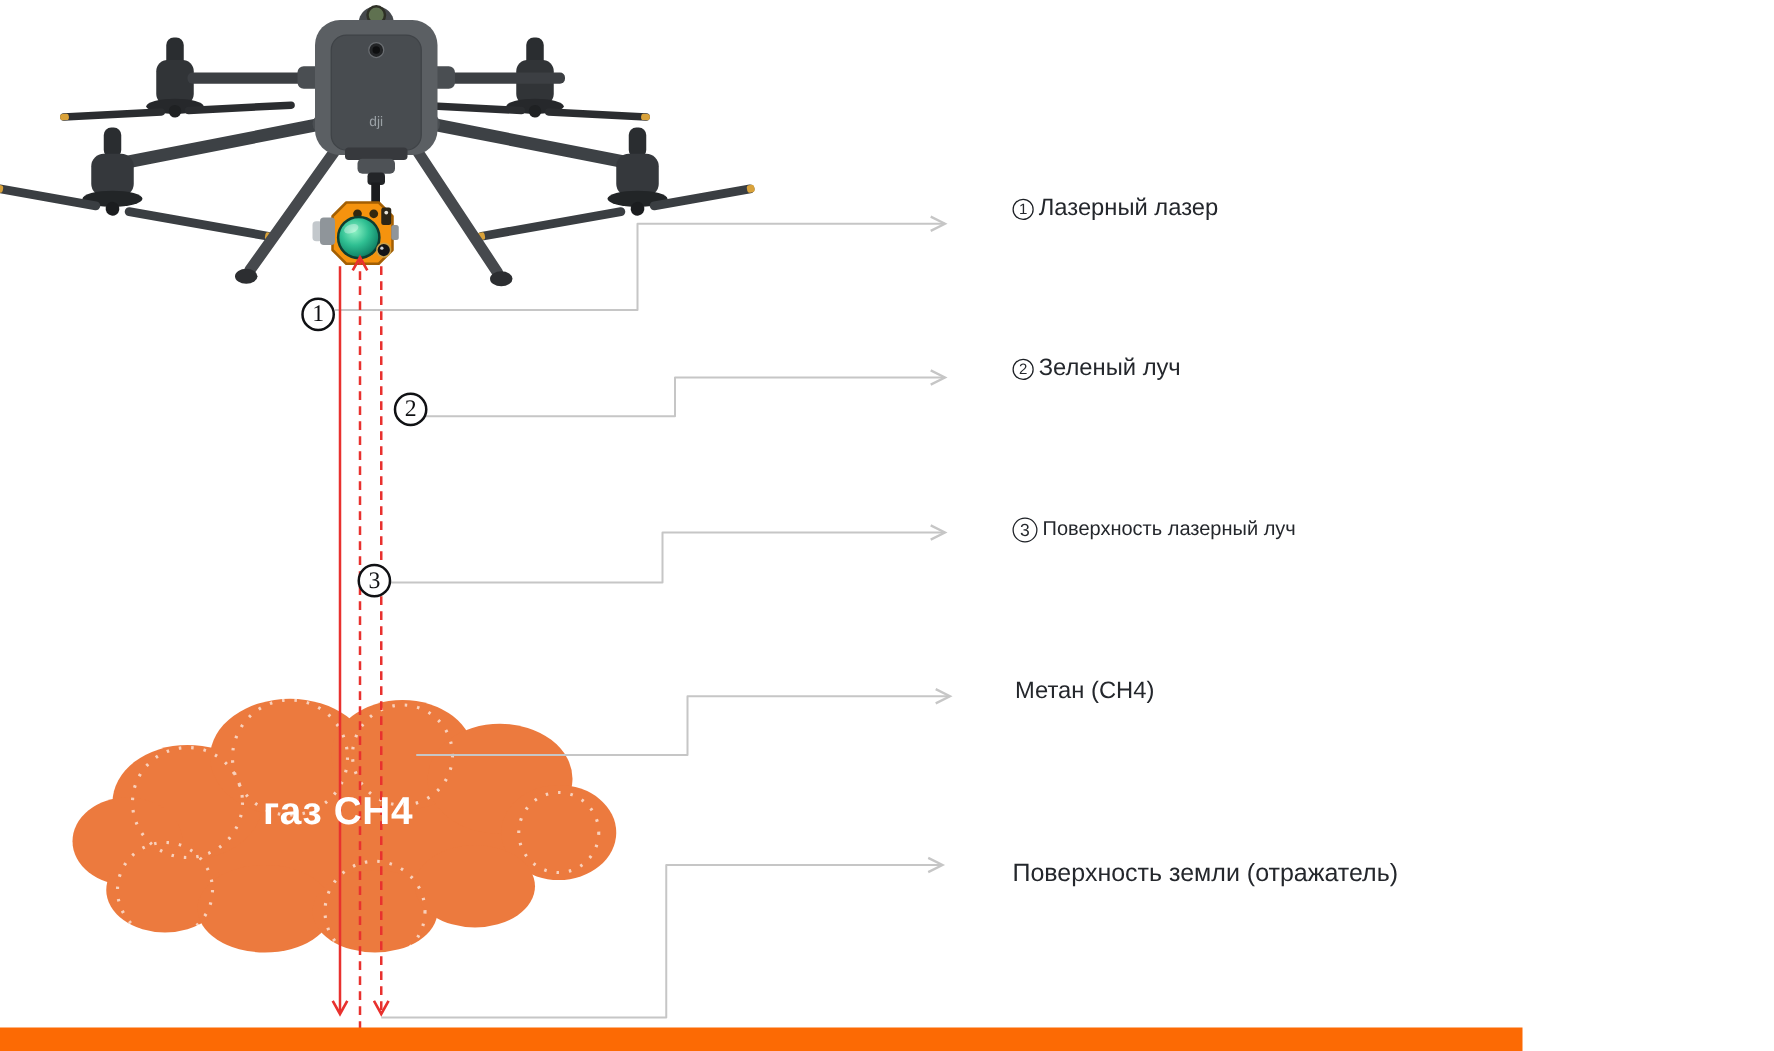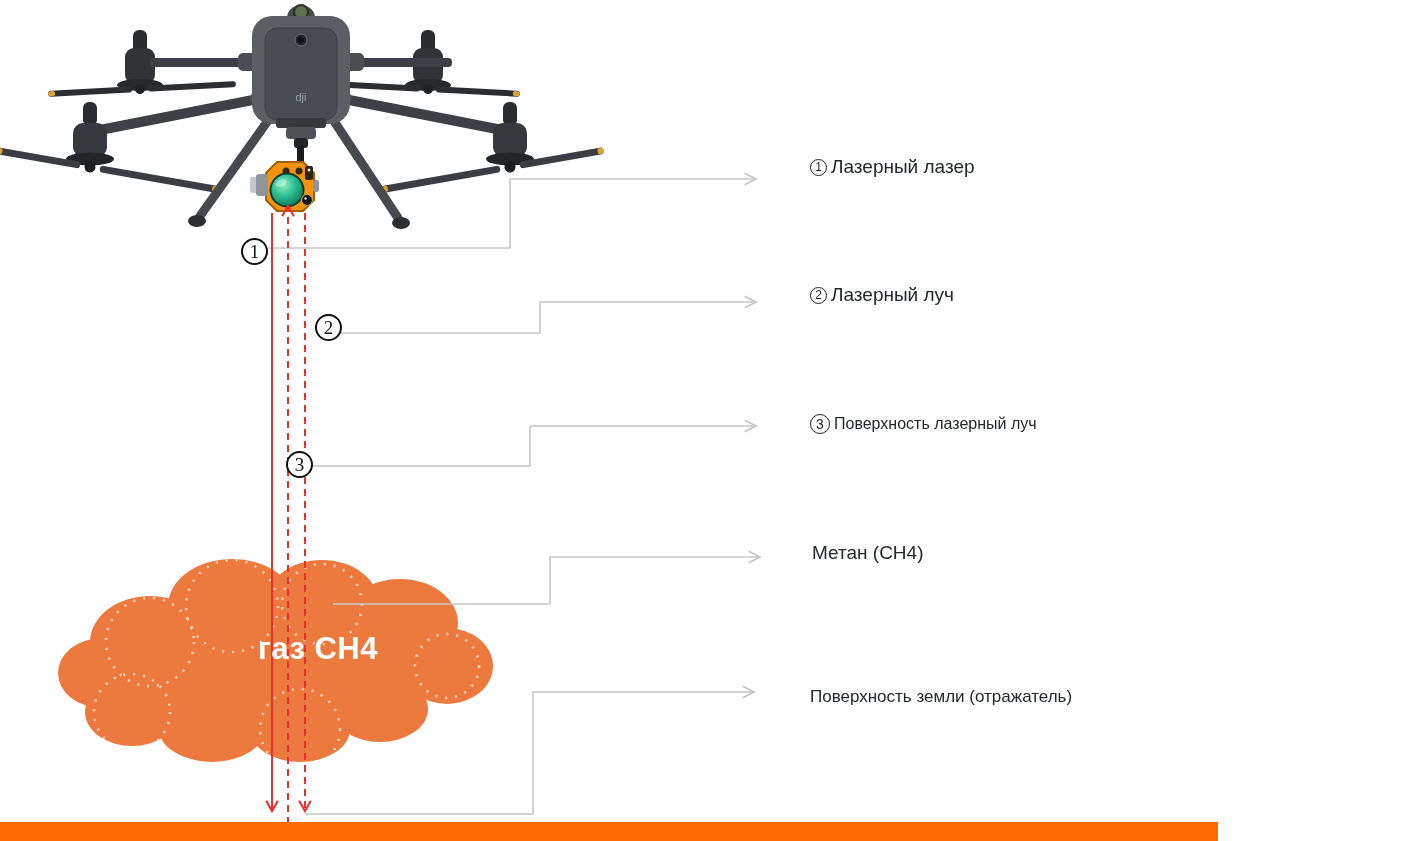--- a/index.html
+++ b/index.html
@@ -14,31 +14,31 @@
     background:#ffffff;display:flex;align-items:center;justify-content:center;
     font-family:"Liberation Serif","DejaVu Serif",serif;font-size:19px;color:#101114;line-height:1;
     box-sizing:border-box;z-index:5;
   }
   
   .label{
     position:absolute;display:flex;align-items:center;gap:4px;white-space:nowrap;
     color:#24272c;z-index:6;line-height:1.2;
   }
   .label.size-lg{font-size:19px;}
-  .label.size-md{font-size:17px;}
+  .label.size-md{font-size:20px;}
   .label.size-sm{font-size:16px;}
   .num-badge{
     display:inline-flex;align-items:center;justify-content:center;box-sizing:border-box;
     width:17px;height:17px;border:1.4px solid #1c1f24;border-radius:50%;
     font-size:12px;line-height:1;flex:0 0 auto;
   }
   .num-badge.big{width:20px;height:20px;font-size:14px;border-width:1.7px;}
   
   .cloud-caption{
-    position:absolute;left:163px;top:631px;width:215px;text-align:right;
+    position:absolute;left:163px;top:631px;width:215px;text-align:center;
     font-size:31px;font-weight:700;color:#ffffff;letter-spacing:.5px;z-index:4;
   }
 </style>
 </head>
 <body>
 
 <div class="stage">
 
   <svg class="scene" width="1419" height="841" viewBox="0 0 1419 841">
     <defs>
@@ -201,21 +201,21 @@
   <div class="beam-marker" style="left:286px;top:451px;">
     <span>3</span>
   </div>
 
   <div class="label size-lg" style="left:810px;top:156px;">
     <span class="num-badge">1</span>
     <span>Лазерный лазер</span>
   </div>
   <div class="label size-lg" style="left:810px;top:284px;">
     <span class="num-badge">2</span>
-    <span>Лазерный луч</span>
+    <span>Зеленый луч</span>
   </div>
   <div class="label size-sm" style="left:810px;top:414px;">
     <span class="num-badge big">3</span>
     <span>Поверхность лазерный луч</span>
   </div>
   <div class="label size-lg" style="left:812px;top:542px;">
     <span>Метан (CH4)</span>
   </div>
   <div class="label size-md" style="left:810px;top:687px;">
     <span>Поверхность земли (отражатель)</span>

